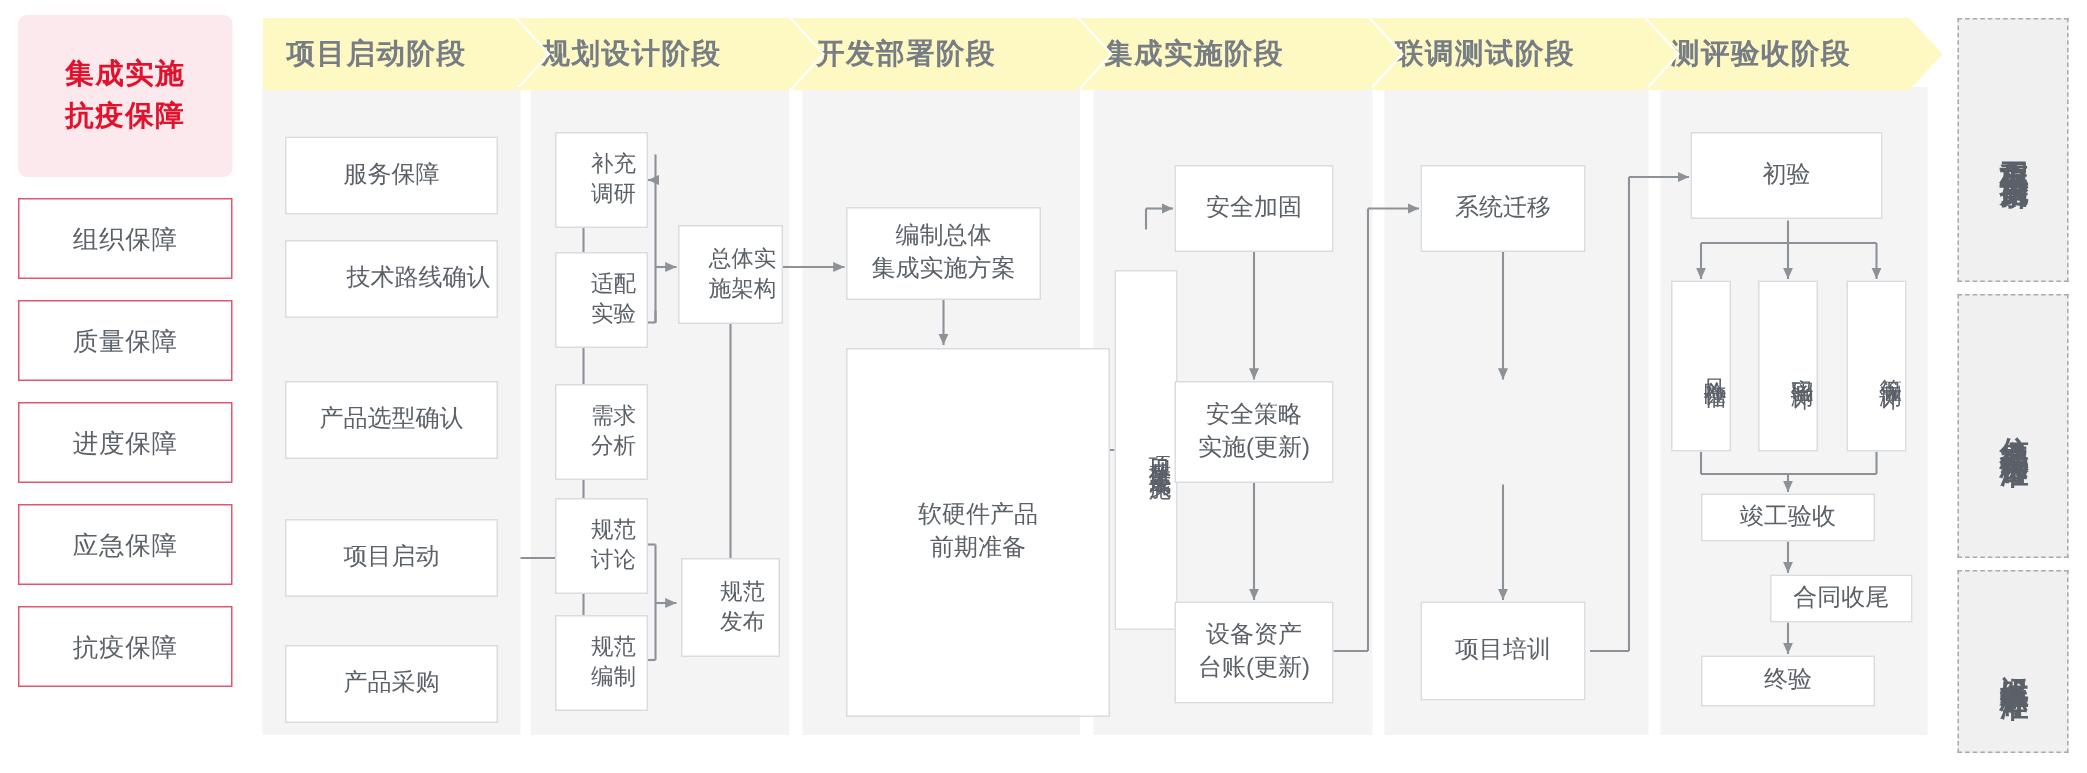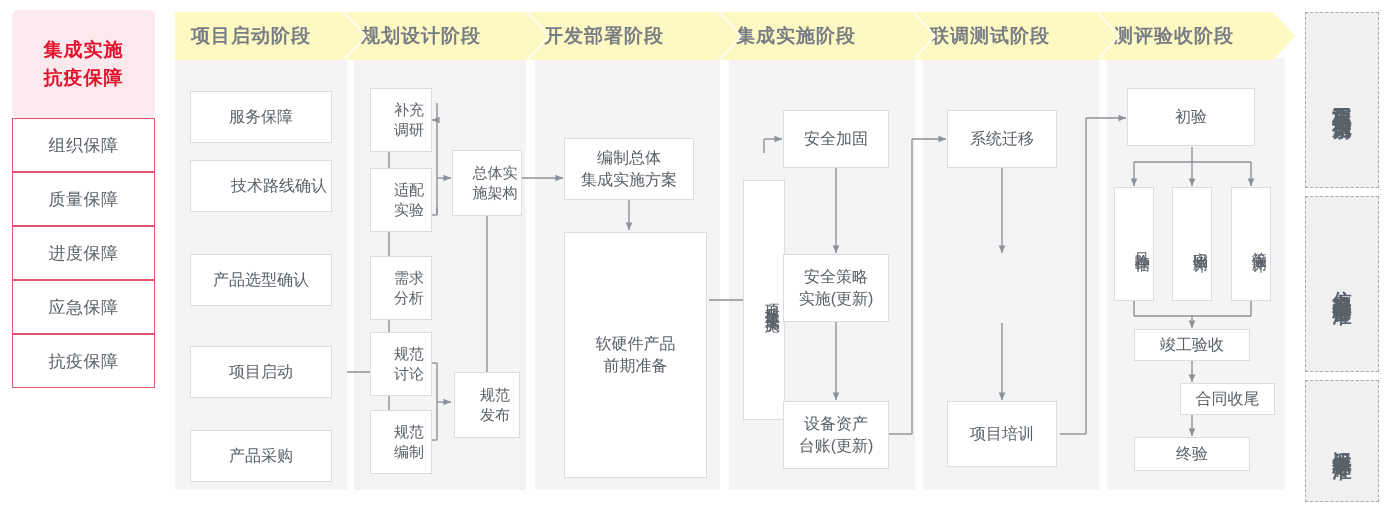--- a/index.html
+++ b/index.html
@@ -18,21 +18,21 @@
 
   
   .left-col{position:absolute;left:12px;top:10px;width:143px;}
   .title-card{
     height:108px;border-radius:6px;background:#fce9ed;
     display:flex;align-items:center;justify-content:center;
     text-align:center;color:#e2122c;font-weight:bold;font-size:19px;
     line-height:1.45;letter-spacing:1px;
   }
   .g-box{
-    height:52px;border:1px solid #e0566e;background:#ffffff;
+    height:52px;margin-top:14px;border:1px solid #e0566e;background:#ffffff;
     display:flex;align-items:center;justify-content:center;
     font-size:17px;color:#5b6168;letter-spacing:.5px;
   }
 
   
   .panel{position:absolute;background:#f4f4f4;}
   .phase-head{
     position:absolute;height:48px;background:#fef9c3;
     display:flex;align-items:center;
     font-weight:bold;font-size:19px;color:#777d85;letter-spacing:1px;
@@ -237,21 +237,21 @@
     </div>
   <div class="node sm" style="left:454px;top:372px;width:66px;height:66px;">
       <span style="white-space:pre-line;">规范
 发布</span>
     </div>
 
   <div class="node" style="left:564px;top:138px;width:130px;height:62px;">
       <span style="white-space:pre-line;">编制总体
 集成实施方案</span>
     </div>
-  <div class="node" style="left:564px;top:232px;width:143px;height:246px;">
+  <div class="node" style="left:564px;top:232px;width:176px;height:246px;">
       <span style="white-space:pre-line;">软硬件产品
 前期准备</span>
     </div>
 
   <div class="node sm vert" style="left:743px;top:180px;width:42px;height:240px;">
       <span>项目整体集成实施</span>
     </div>
   <div class="node" style="left:783px;top:110px;width:106px;height:58px;">
       <span>安全加固</span>
     </div>

